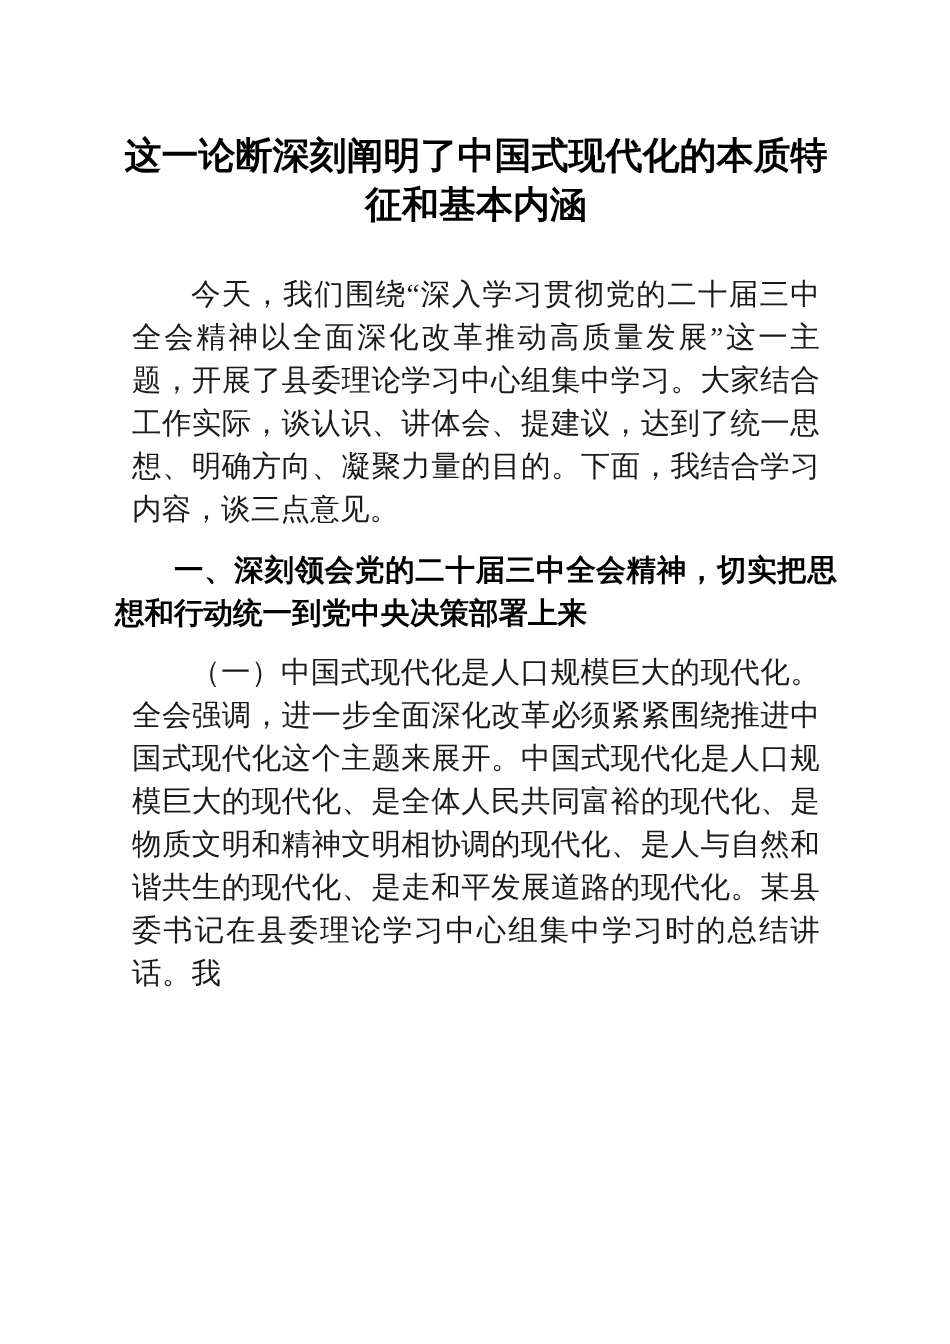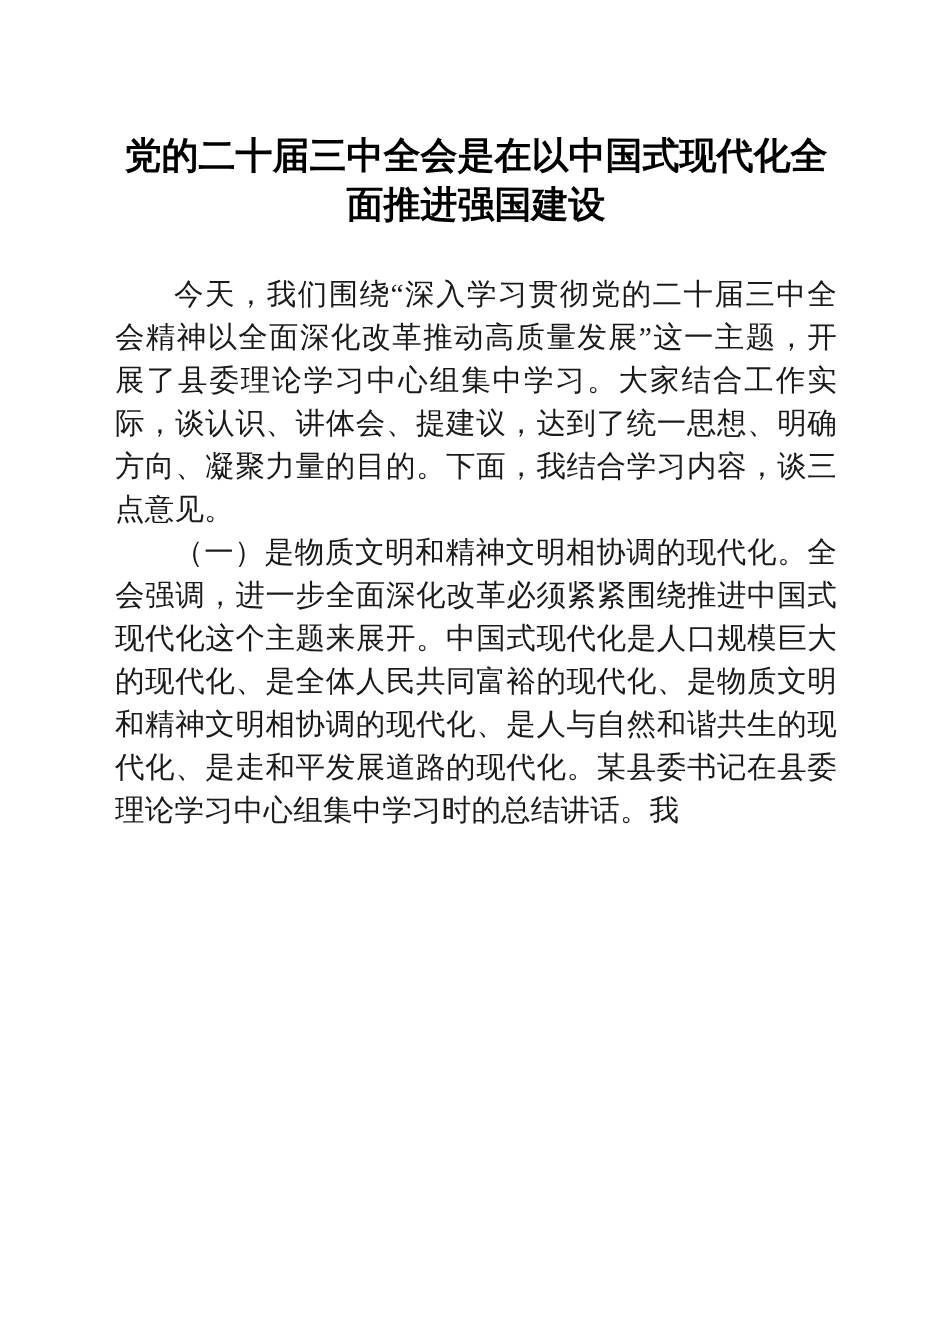--- a/index.html
+++ b/index.html
@@ -35,21 +35,21 @@
     line-height: 49px;
     color: #000000;
     text-align: center;
     letter-spacing: 0px;
     padding-top: 131px;
     word-break: break-all;
   }
 
   
   .para {
-    margin: 0;
+    margin: 17px;
     padding: 0;
     font-family: "Liberation Serif", "DejaVu Serif", serif;
     font-size: 29.5px;
     line-height: 43px;
     color: #1a1a1a;
     text-align: justify;
     text-justify: inter-ideograph;
     text-indent: 2em;
     word-break: break-all;
     letter-spacing: 0.2px;
@@ -78,22 +78,23 @@
   .sub-lead {
     font-family: "Liberation Serif", "DejaVu Serif", serif;
   }
 </style>
 </head>
 <body>
 
 <div class="page">
   <div class="content">
 
-    <h1 class="doc-title">党的二十届三中全会是在以中国式现代化全面推进强国建设</h1>
+    <h1 class="doc-title">这一论断深刻阐明了中国式现代化的本质特征和基本内涵</h1>
 
     <p class="para first">今天，我们围绕“深入学习贯彻党的二十届三中全会精神以全面深化改革推动高质量发展”这一主题，开展了县委理论学习中心组集中学习。大家结合工作实际，谈认识、讲体会、提建议，达到了统一思想、明确方向、凝聚力量的目的。下面，我结合学习内容，谈三点意见。</p>
 
+    <p class="section-heading">一、深刻领会党的二十届三中全会精神，切实把思想和行动统一到党中央决策部署上来</p>
 
 
-    <p class="para"><span class="sub-lead">（一）是物质文明和精神文明相协调的现代化。</span><span>全会强调，进一步全面深化改革必须紧紧围绕推进中国式现代化这个主题来展开。中国式现代化是人口规模巨大的现代化、是全体人民共同富裕的现代化、是物质文明和精神文明相协调的现代化、是人与自然和谐共生的现代化、是走和平发展道路的现代化。某县委书记在县委理论学习中心组集中学习时的总结讲话。我</span></p>
+    <p class="para"><span class="sub-lead">（一）中国式现代化是人口规模巨大的现代化。</span><span>全会强调，进一步全面深化改革必须紧紧围绕推进中国式现代化这个主题来展开。中国式现代化是人口规模巨大的现代化、是全体人民共同富裕的现代化、是物质文明和精神文明相协调的现代化、是人与自然和谐共生的现代化、是走和平发展道路的现代化。某县委书记在县委理论学习中心组集中学习时的总结讲话。我</span></p>
 
   </div>
 </div>
 
 </body></html>

